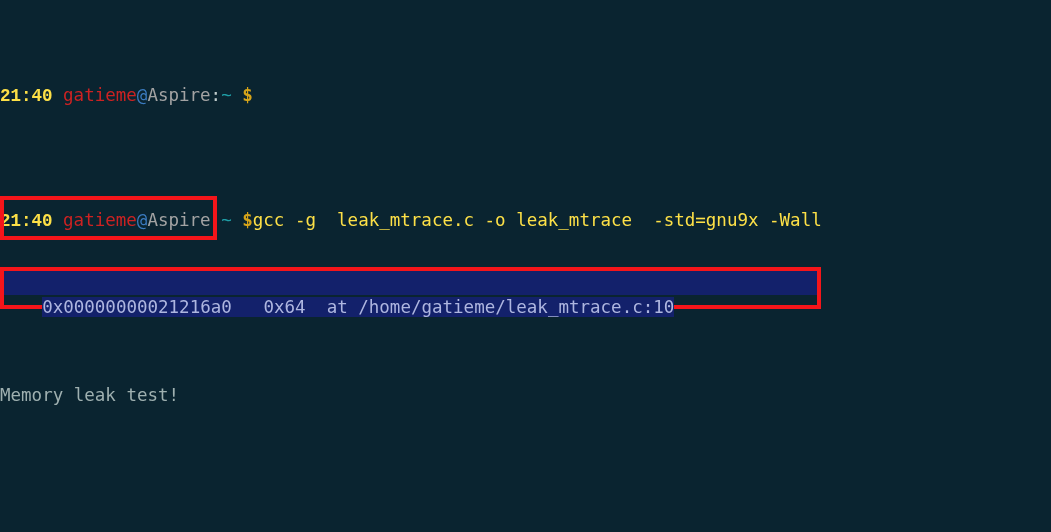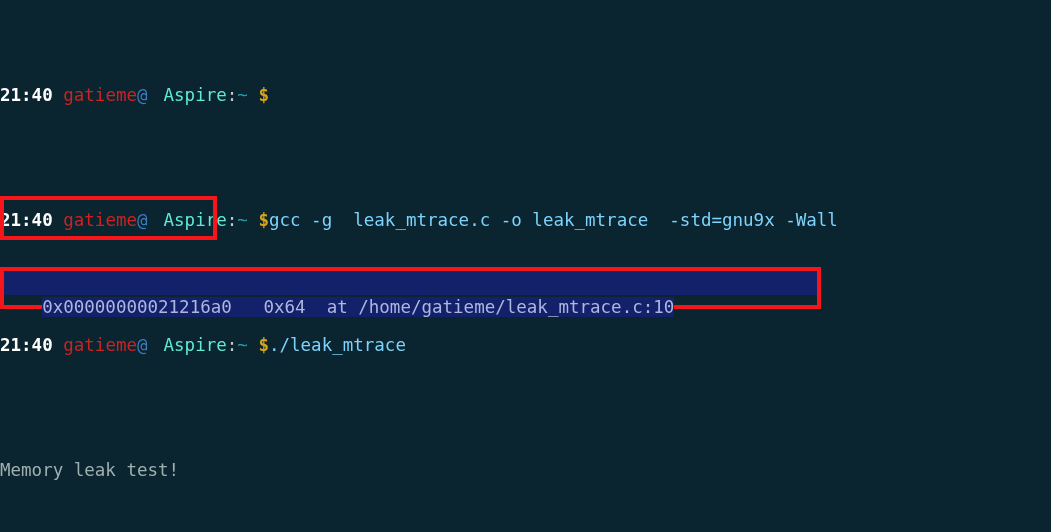--- a/index.html
+++ b/index.html
@@ -26,28 +26,28 @@
     top: -17px;
     width: 1051px;
     white-space: pre;
   }
   .line {
     height: 25px;
     white-space: pre;
     display: block;
   }
   
-  .c-time   { color: #ffffff; font-weight: bold; }
+  .c-time   { color: #fde047; font-weight: bold; font-family: Liberation Mono, monospace; }
   .c-user   { color: #cc2222; font-weight: normal; }
   .c-at     { color: #3b7bbf; }
-  .c-host   { color: #5eead4; margin-left: 16px; }
+  .c-host   { color: #a3a3a3; }
   .c-colon  { color: #c0cccc; }
   .c-tilde  { color: #1f9ea6; }
   .c-dollar { color: #d6a419; font-weight: bold; }
-  .c-cmd    { color: #7dd3fc; }
+  .c-cmd    { color: #fde047; }
   .c-out    { color: #9fb0b0; margin-top: 39px; }
 
   
   .sel {
     background: #13216b;
     color: #aeb6e0;
     text-align: right;
   }
   .sel-block {
     position: absolute;
@@ -68,21 +68,20 @@
 <div id="terminal">
   <div class="screen">
 
     
     <div class="line"><span class="c-time">21:40</span><span class="c-cmd"> </span><span class="c-user">gatieme</span><span class="c-at">@</span><span class="c-host">Aspire</span><span class="c-colon">:</span><span class="c-tilde">~</span><span class="c-cmd"> </span><span class="c-dollar">$</span></div>
 
     
     <div class="line"><span class="c-time">21:40</span><span class="c-cmd"> </span><span class="c-user">gatieme</span><span class="c-at">@</span><span class="c-host">Aspire</span><span class="c-colon">:</span><span class="c-tilde">~</span><span class="c-cmd"> </span><span class="c-dollar">$</span><span class="c-cmd">gcc -g  leak_mtrace.c -o leak_mtrace  -std=gnu9x -Wall</span></div>
 
     
-    <div class="line"><span class="c-time">21:40</span><span class="c-cmd"> </span><span class="c-user">gatieme</span><span class="c-at">@</span><span class="c-host">Aspire</span><span class="c-colon">:</span><span class="c-tilde">~</span><span class="c-cmd"> </span><span class="c-dollar">$</span><span class="c-cmd">./leak_mtrace</span></div>
 
     
     <div class="line"><span class="c-out">Memory leak test!</span></div>
 
     
     
 
     
     
     

